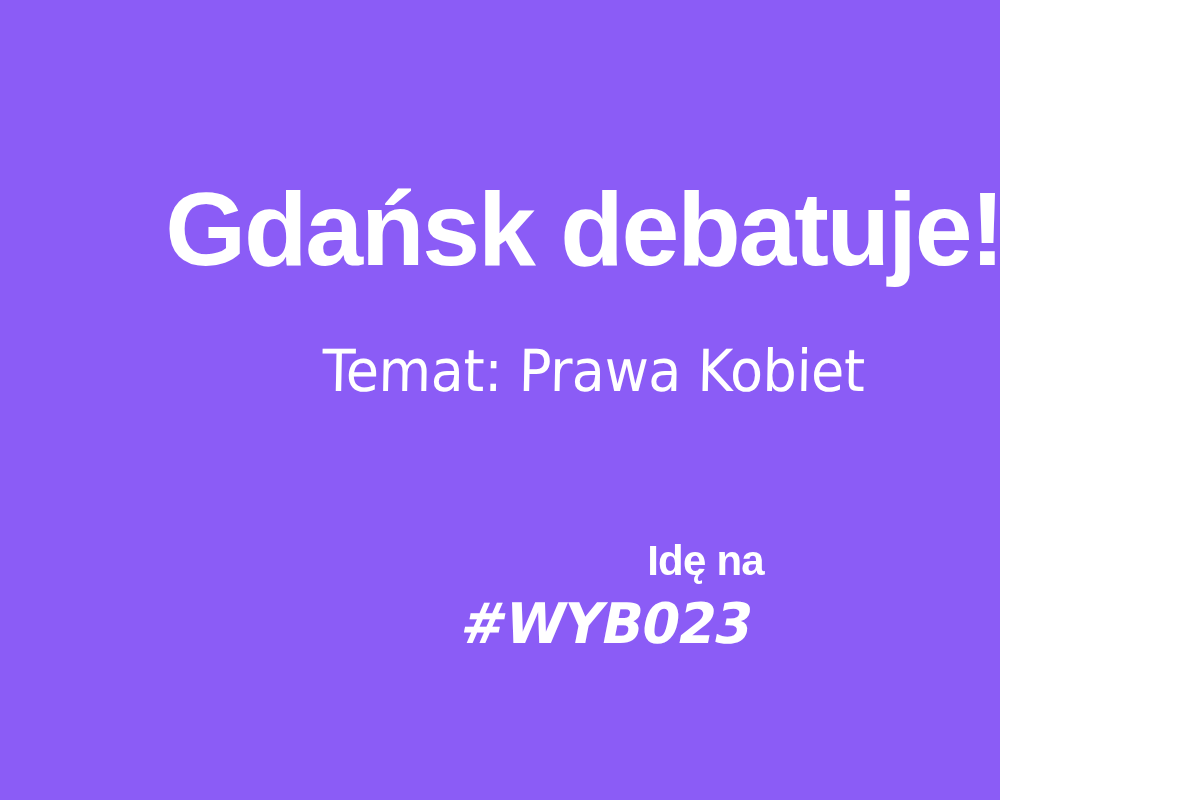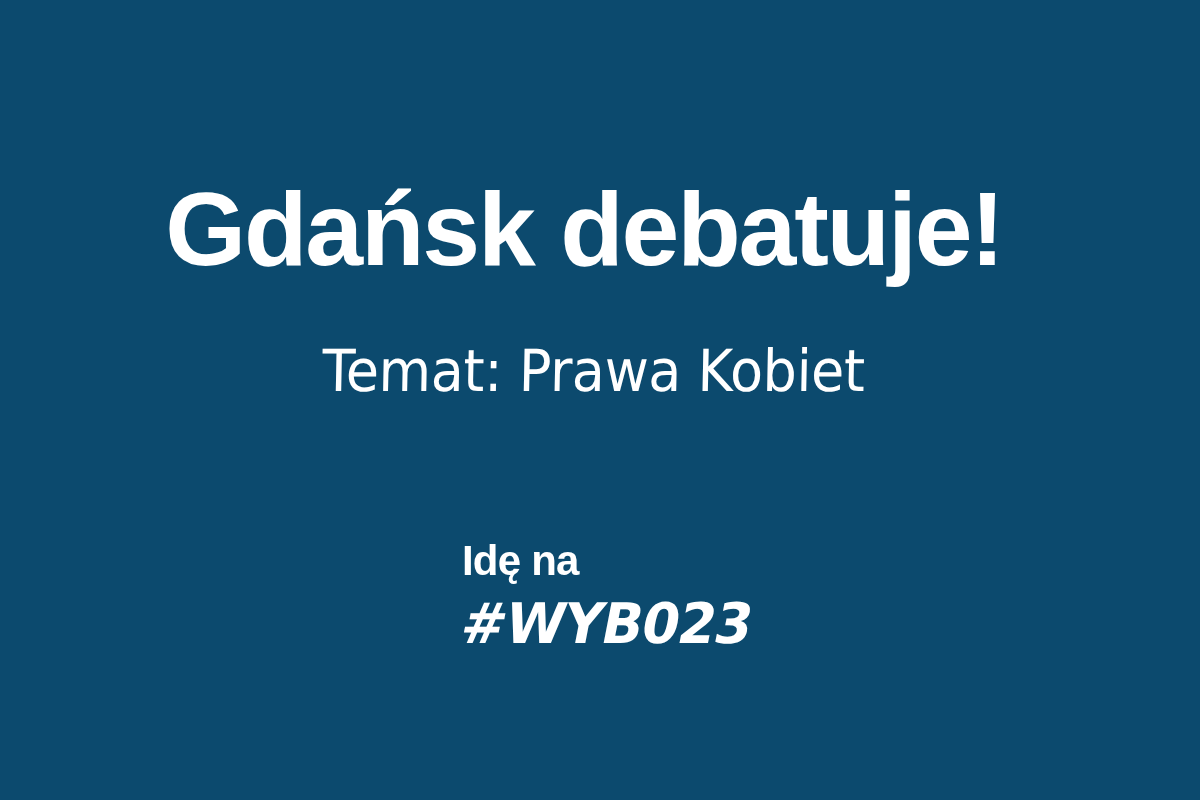--- a/index.html
+++ b/index.html
@@ -11,23 +11,23 @@
   body {
     width: 1200px;
     height: 800px;
     overflow: hidden;
     font-family: "Liberation Sans", sans-serif;
   }
 
   
   .poster {
     position: relative;
-    width: 1200px;
+    width: 1000px;
     height: 800px;
-    background: #0c4a6e;
+    background: #8b5cf6;
     overflow: hidden;
   }
 
   
   .headline-row {
     position: absolute;
     left: 0;
     top: 176px;
     width: 1200px;
     text-align: center;
@@ -84,20 +84,21 @@
   .signoff-lead {
     margin: 0;
     padding: 0;
     color: #FFFFFF;
     font-family: "Liberation Sans", sans-serif;
     font-weight: 700;
     font-size: 42px;
     line-height: 1.0;
     letter-spacing: -0.8px;
     white-space: nowrap;
+    text-align: right;
   }
 
   
   .signoff-tag {
     margin: 14px 0 0 0;
     padding: 0;
     color: #FFFFFF;
     font-family: "DejaVu Sans", sans-serif;
     font-weight: 700;
     font-size: 56px;

